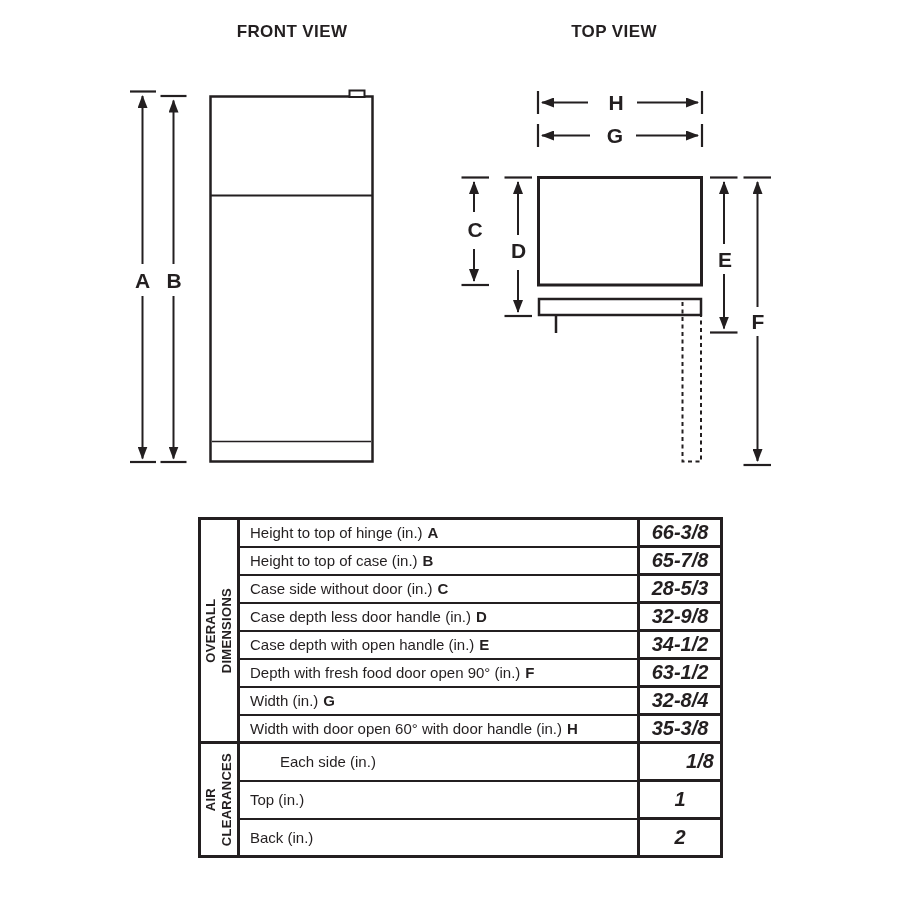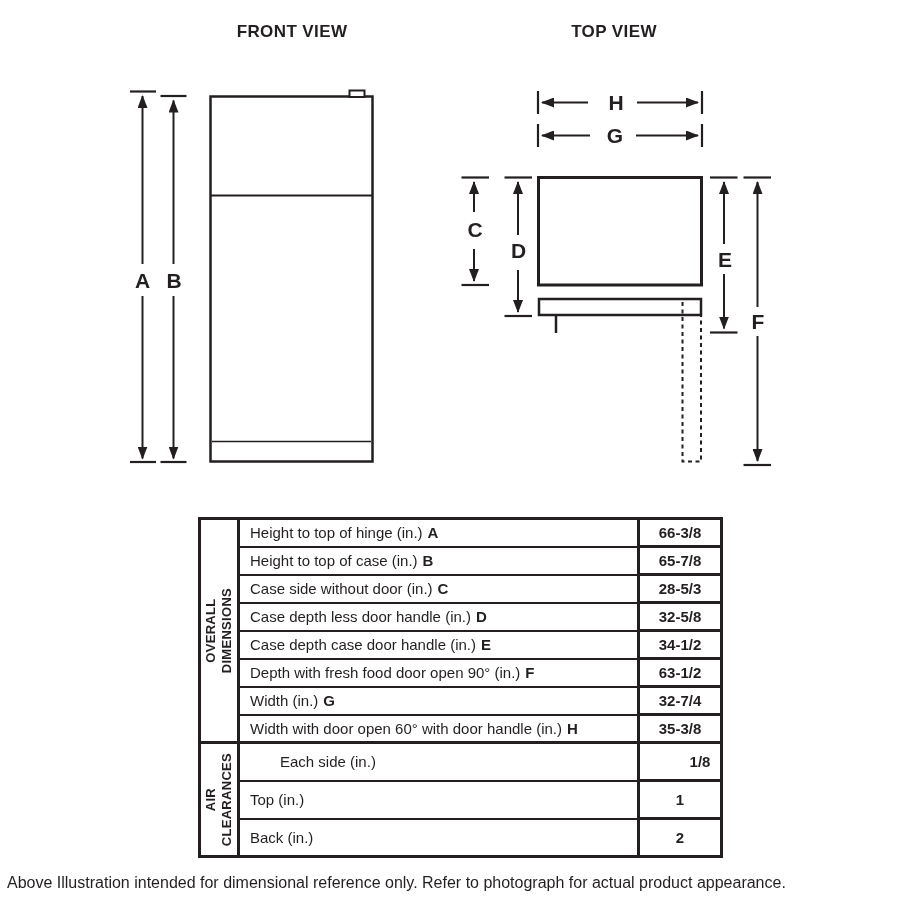--- a/index.html
+++ b/index.html
@@ -49,25 +49,26 @@
     letter-spacing: 0.3px;
   }
   td.desc {
     font-size: 15px;
     padding-left: 10px;
     border-top: 2px solid var(--ink);
     white-space: nowrap;
   }
   td.desc .ltr { font-weight: bold; margin-left: 5px; }
   td.val {
-    font-size: 15px;
+    font-size: 20px;
     font-weight: bold;
     text-align: center;
     border-top: 3px solid var(--ink);
     border-left: 3px solid var(--ink);
+    font-style: italic;
   }
   tr.row-first td { border-top: 0; }
   tr.row-sec th, tr.row-sec td { border-top: 3px solid var(--ink); padding-left: 40px; }
   tr.ro { height: 28px; }
   tr.ra { height: 38px; }
 
   
   .footer-note {
     position: absolute;
     left: 7px;
@@ -201,33 +202,33 @@
         <tr class="ro">
           <td class="desc"><span>Height to top of case (in.)</span><span class="ltr">B</span></td>
           <td class="val">65-7/8</td>
         </tr>
         <tr class="ro">
           <td class="desc"><span>Case side without door (in.)</span><span class="ltr">C</span></td>
           <td class="val">28-5/3</td>
         </tr>
         <tr class="ro">
           <td class="desc"><span>Case depth less door handle (in.)</span><span class="ltr">D</span></td>
-          <td class="val">32-5/8</td>
-        </tr>
-        <tr class="ro">
-          <td class="desc"><span>Case depth case door handle (in.)</span><span class="ltr">E</span></td>
+          <td class="val">32-9/8</td>
+        </tr>
+        <tr class="ro">
+          <td class="desc"><span>Case depth with open handle (in.)</span><span class="ltr">E</span></td>
           <td class="val">34-1/2</td>
         </tr>
         <tr class="ro">
           <td class="desc"><span>Depth with fresh food door open 90° (in.)</span><span class="ltr">F</span></td>
           <td class="val">63-1/2</td>
         </tr>
         <tr class="ro">
           <td class="desc"><span>Width (in.)</span><span class="ltr">G</span></td>
-          <td class="val">32-7/4</td>
+          <td class="val">32-8/4</td>
         </tr>
         <tr class="ro">
           <td class="desc"><span>Width with door open 60° with door handle (in.)</span><span class="ltr">H</span></td>
           <td class="val">35-3/8</td>
         </tr>
 
         <tr class="ra row-sec">
           <th class="vhead" rowspan="3">
             <div class="vwrap">
                 <div class="vtext">
@@ -244,15 +245,14 @@
           <td class="val">1</td>
         </tr>
         <tr class="ra">
           <td class="desc"><span>Back (in.)</span></td>
           <td class="val">2</td>
         </tr>
       </tbody>
     </table>
   </div>
 
-  <div class="footer-note">Above Illustration intended for dimensional reference only. Refer to photograph for actual product appearance.</div>
 
 </div>
 
 </body></html>

